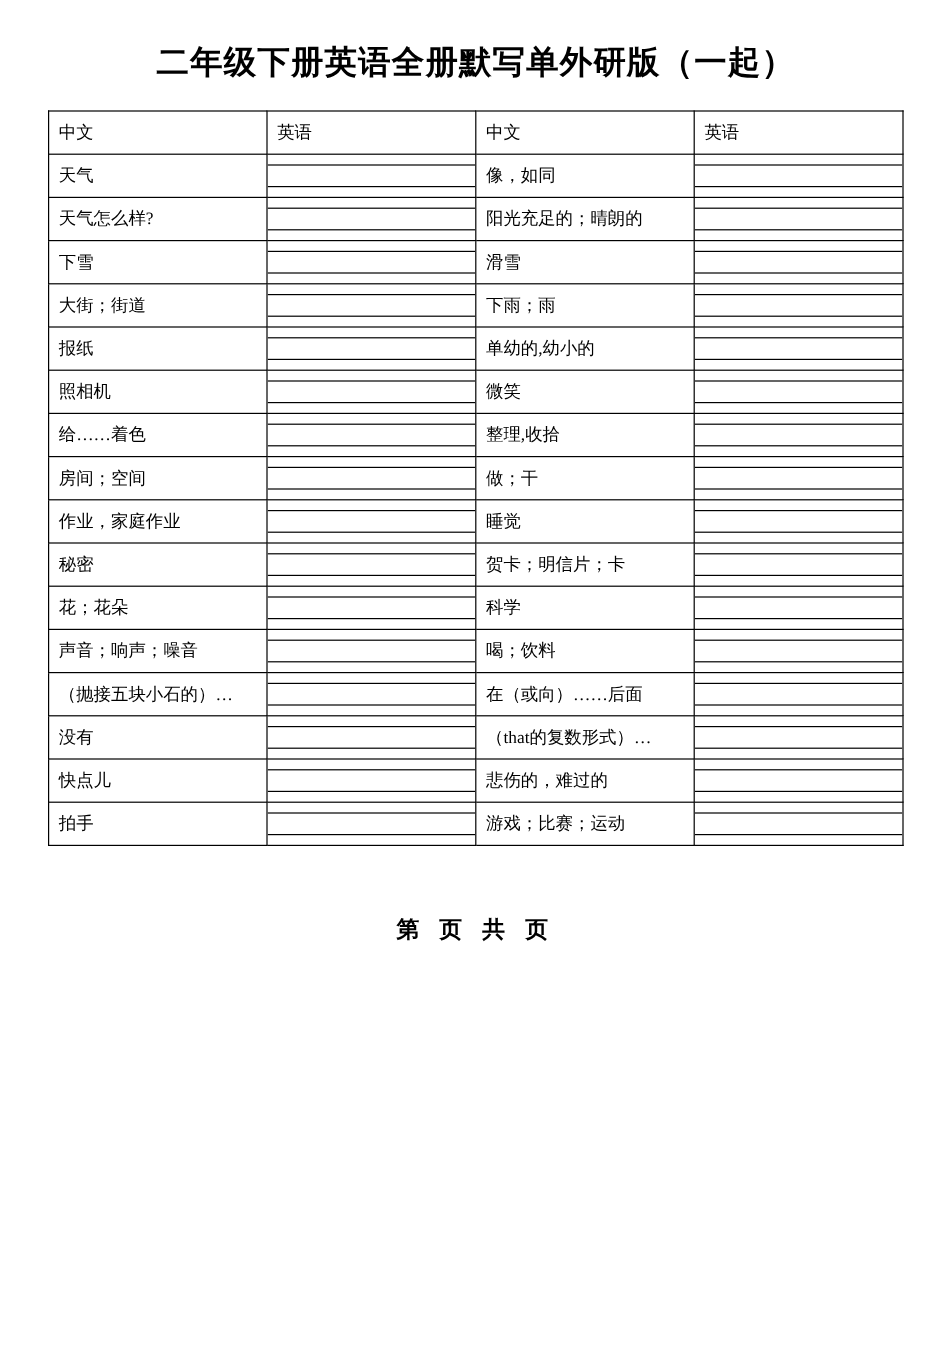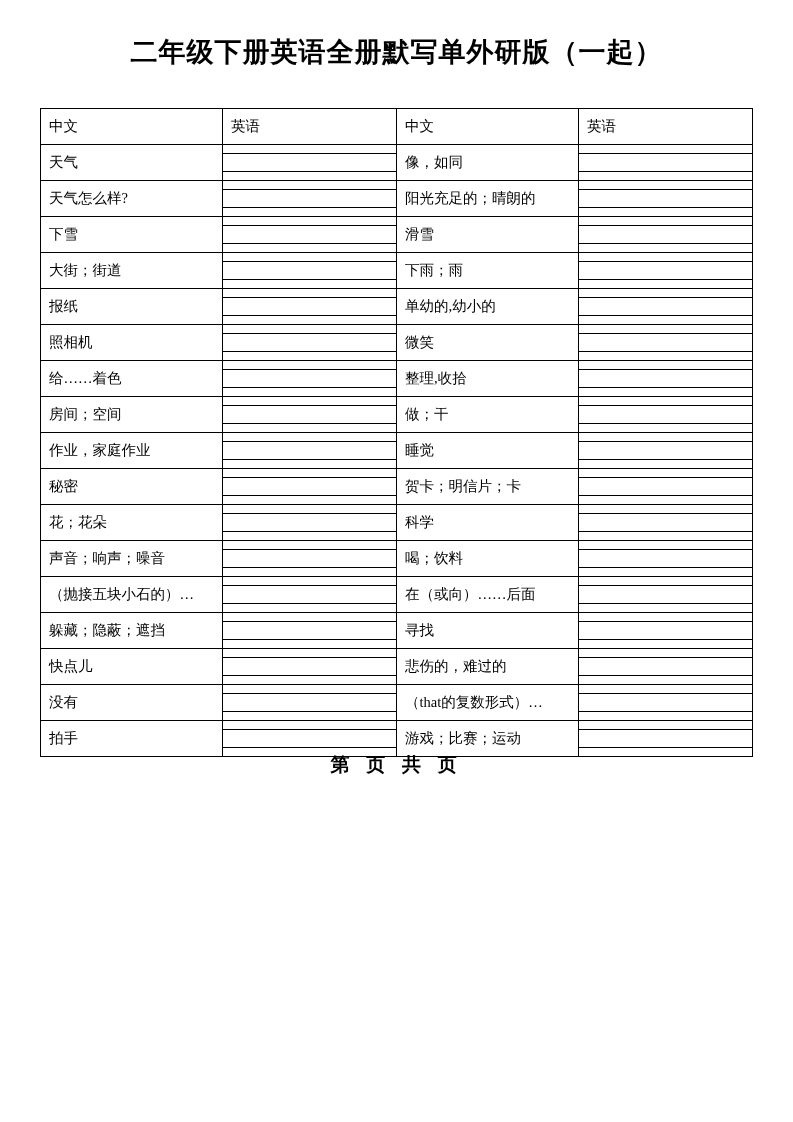--- a/index.html
+++ b/index.html
@@ -25,21 +25,21 @@
     text-align: center;
     font-size: 27px;
     font-weight: bold;
     letter-spacing: 1px;
     padding-top: 34px;
     padding-bottom: 22px;
     font-family: "Liberation Serif", "DejaVu Serif", serif;
   }
   table.vocab {
     width: 713px;
-    margin: 16px auto;
+    margin: 0 auto;
     border-collapse: collapse;
     table-layout: fixed;
   }
   table.vocab td, table.vocab th {
     border: 1px solid #000000;
     height: 35px;
     padding: 0 8px;
     font-size: 14.5px;
     font-weight: normal;
     text-align: left;
@@ -63,21 +63,21 @@
   }
   td.en-cell .rule-top { top: 8px; }
   td.en-cell .rule-bot { bottom: 8px; }
   thead td {
     font-size: 14.5px;
   }
   .footer {
     position: absolute;
     left: 0;
     right: 0;
-    bottom: 32px;
+    bottom: 22px;
     text-align: center;
     font-size: 19px;
     letter-spacing: 6px;
     font-weight: bold;
   }
 </style>
 </head>
 <body>
 
 <div class="page">
@@ -250,50 +250,38 @@
             <span class="rule-top"></span>
             <span class="rule-bot"></span>
           </td>
           <td>在（或向）……后面</td>
           <td class="en-cell">
             <span class="rule-top"></span>
             <span class="rule-bot"></span>
           </td>
         </tr>
         <tr>
-          <td>躲藏；隐蔽；遮挡</td>
-          <td class="en-cell">
-            <span class="rule-top"></span>
-            <span class="rule-bot"></span>
-          </td>
-          <td>寻找</td>
+          <td>没有</td>
+          <td class="en-cell">
+            <span class="rule-top"></span>
+            <span class="rule-bot"></span>
+          </td>
+          <td>（that的复数形式）…</td>
           <td class="en-cell">
             <span class="rule-top"></span>
             <span class="rule-bot"></span>
           </td>
         </tr>
         <tr>
           <td>快点儿</td>
           <td class="en-cell">
             <span class="rule-top"></span>
             <span class="rule-bot"></span>
           </td>
           <td>悲伤的，难过的</td>
-          <td class="en-cell">
-            <span class="rule-top"></span>
-            <span class="rule-bot"></span>
-          </td>
-        </tr>
-        <tr>
-          <td>没有</td>
-          <td class="en-cell">
-            <span class="rule-top"></span>
-            <span class="rule-bot"></span>
-          </td>
-          <td>（that的复数形式）…</td>
           <td class="en-cell">
             <span class="rule-top"></span>
             <span class="rule-bot"></span>
           </td>
         </tr>
         <tr>
           <td>拍手</td>
           <td class="en-cell">
             <span class="rule-top"></span>
             <span class="rule-bot"></span>

